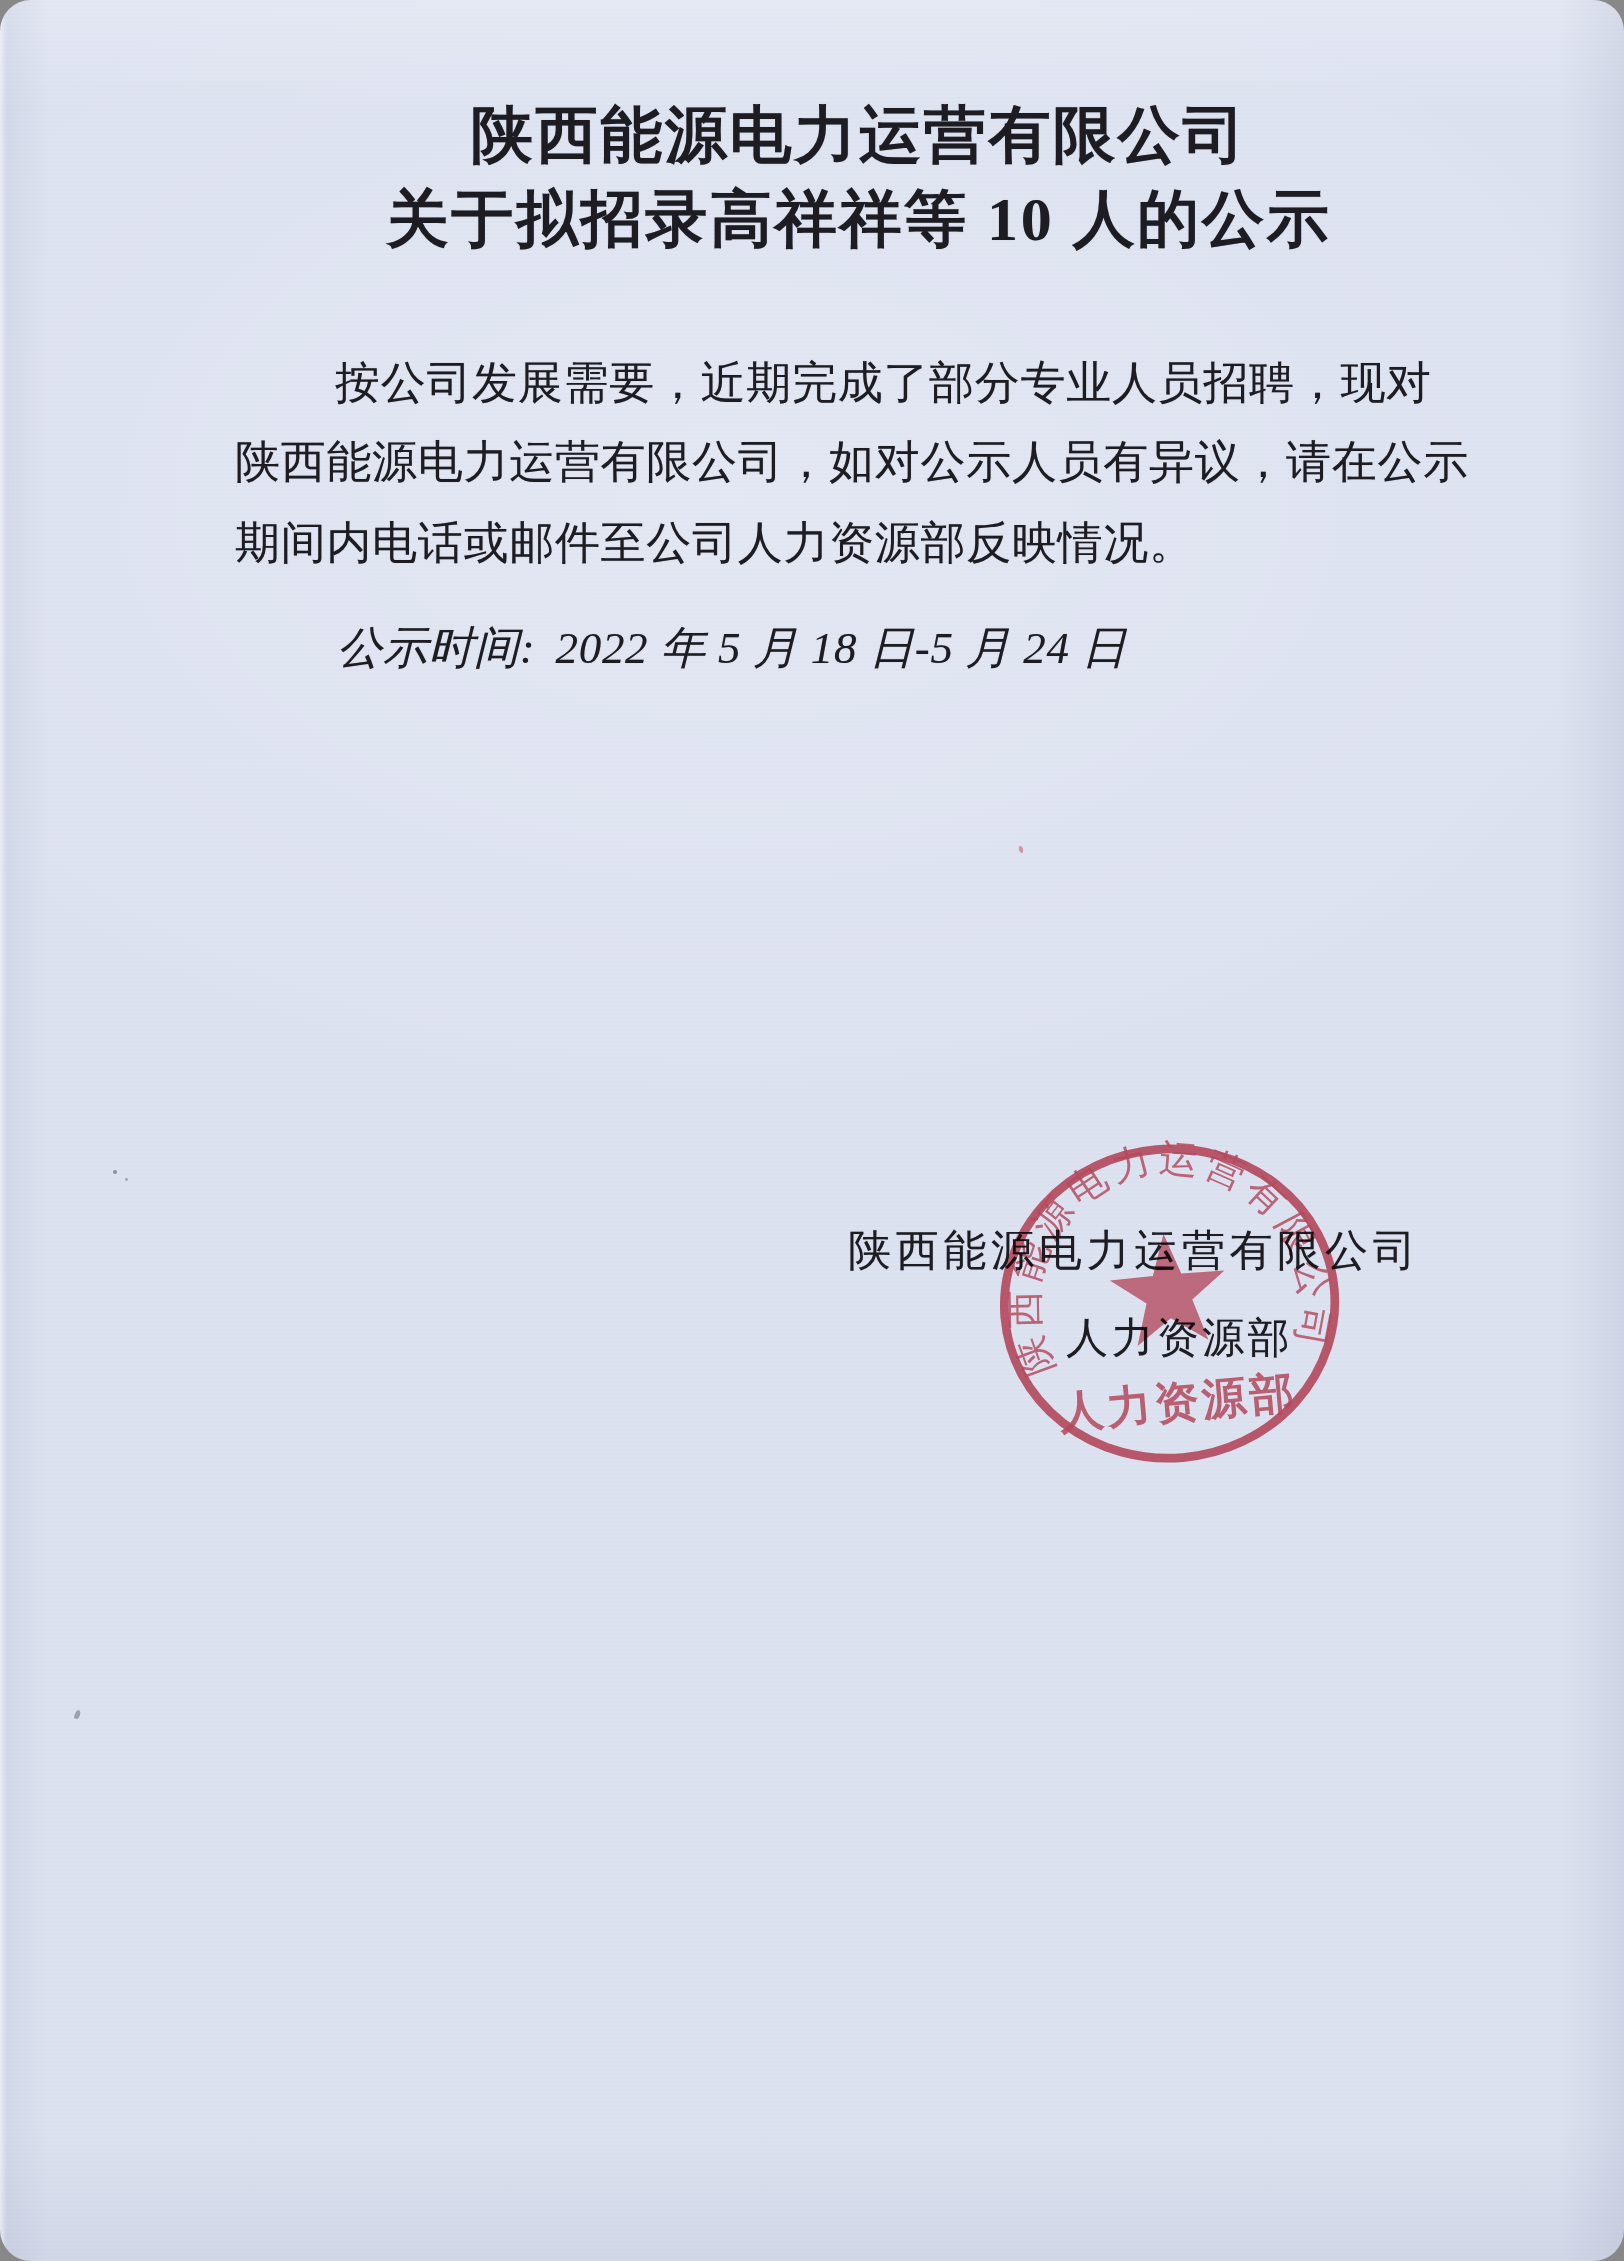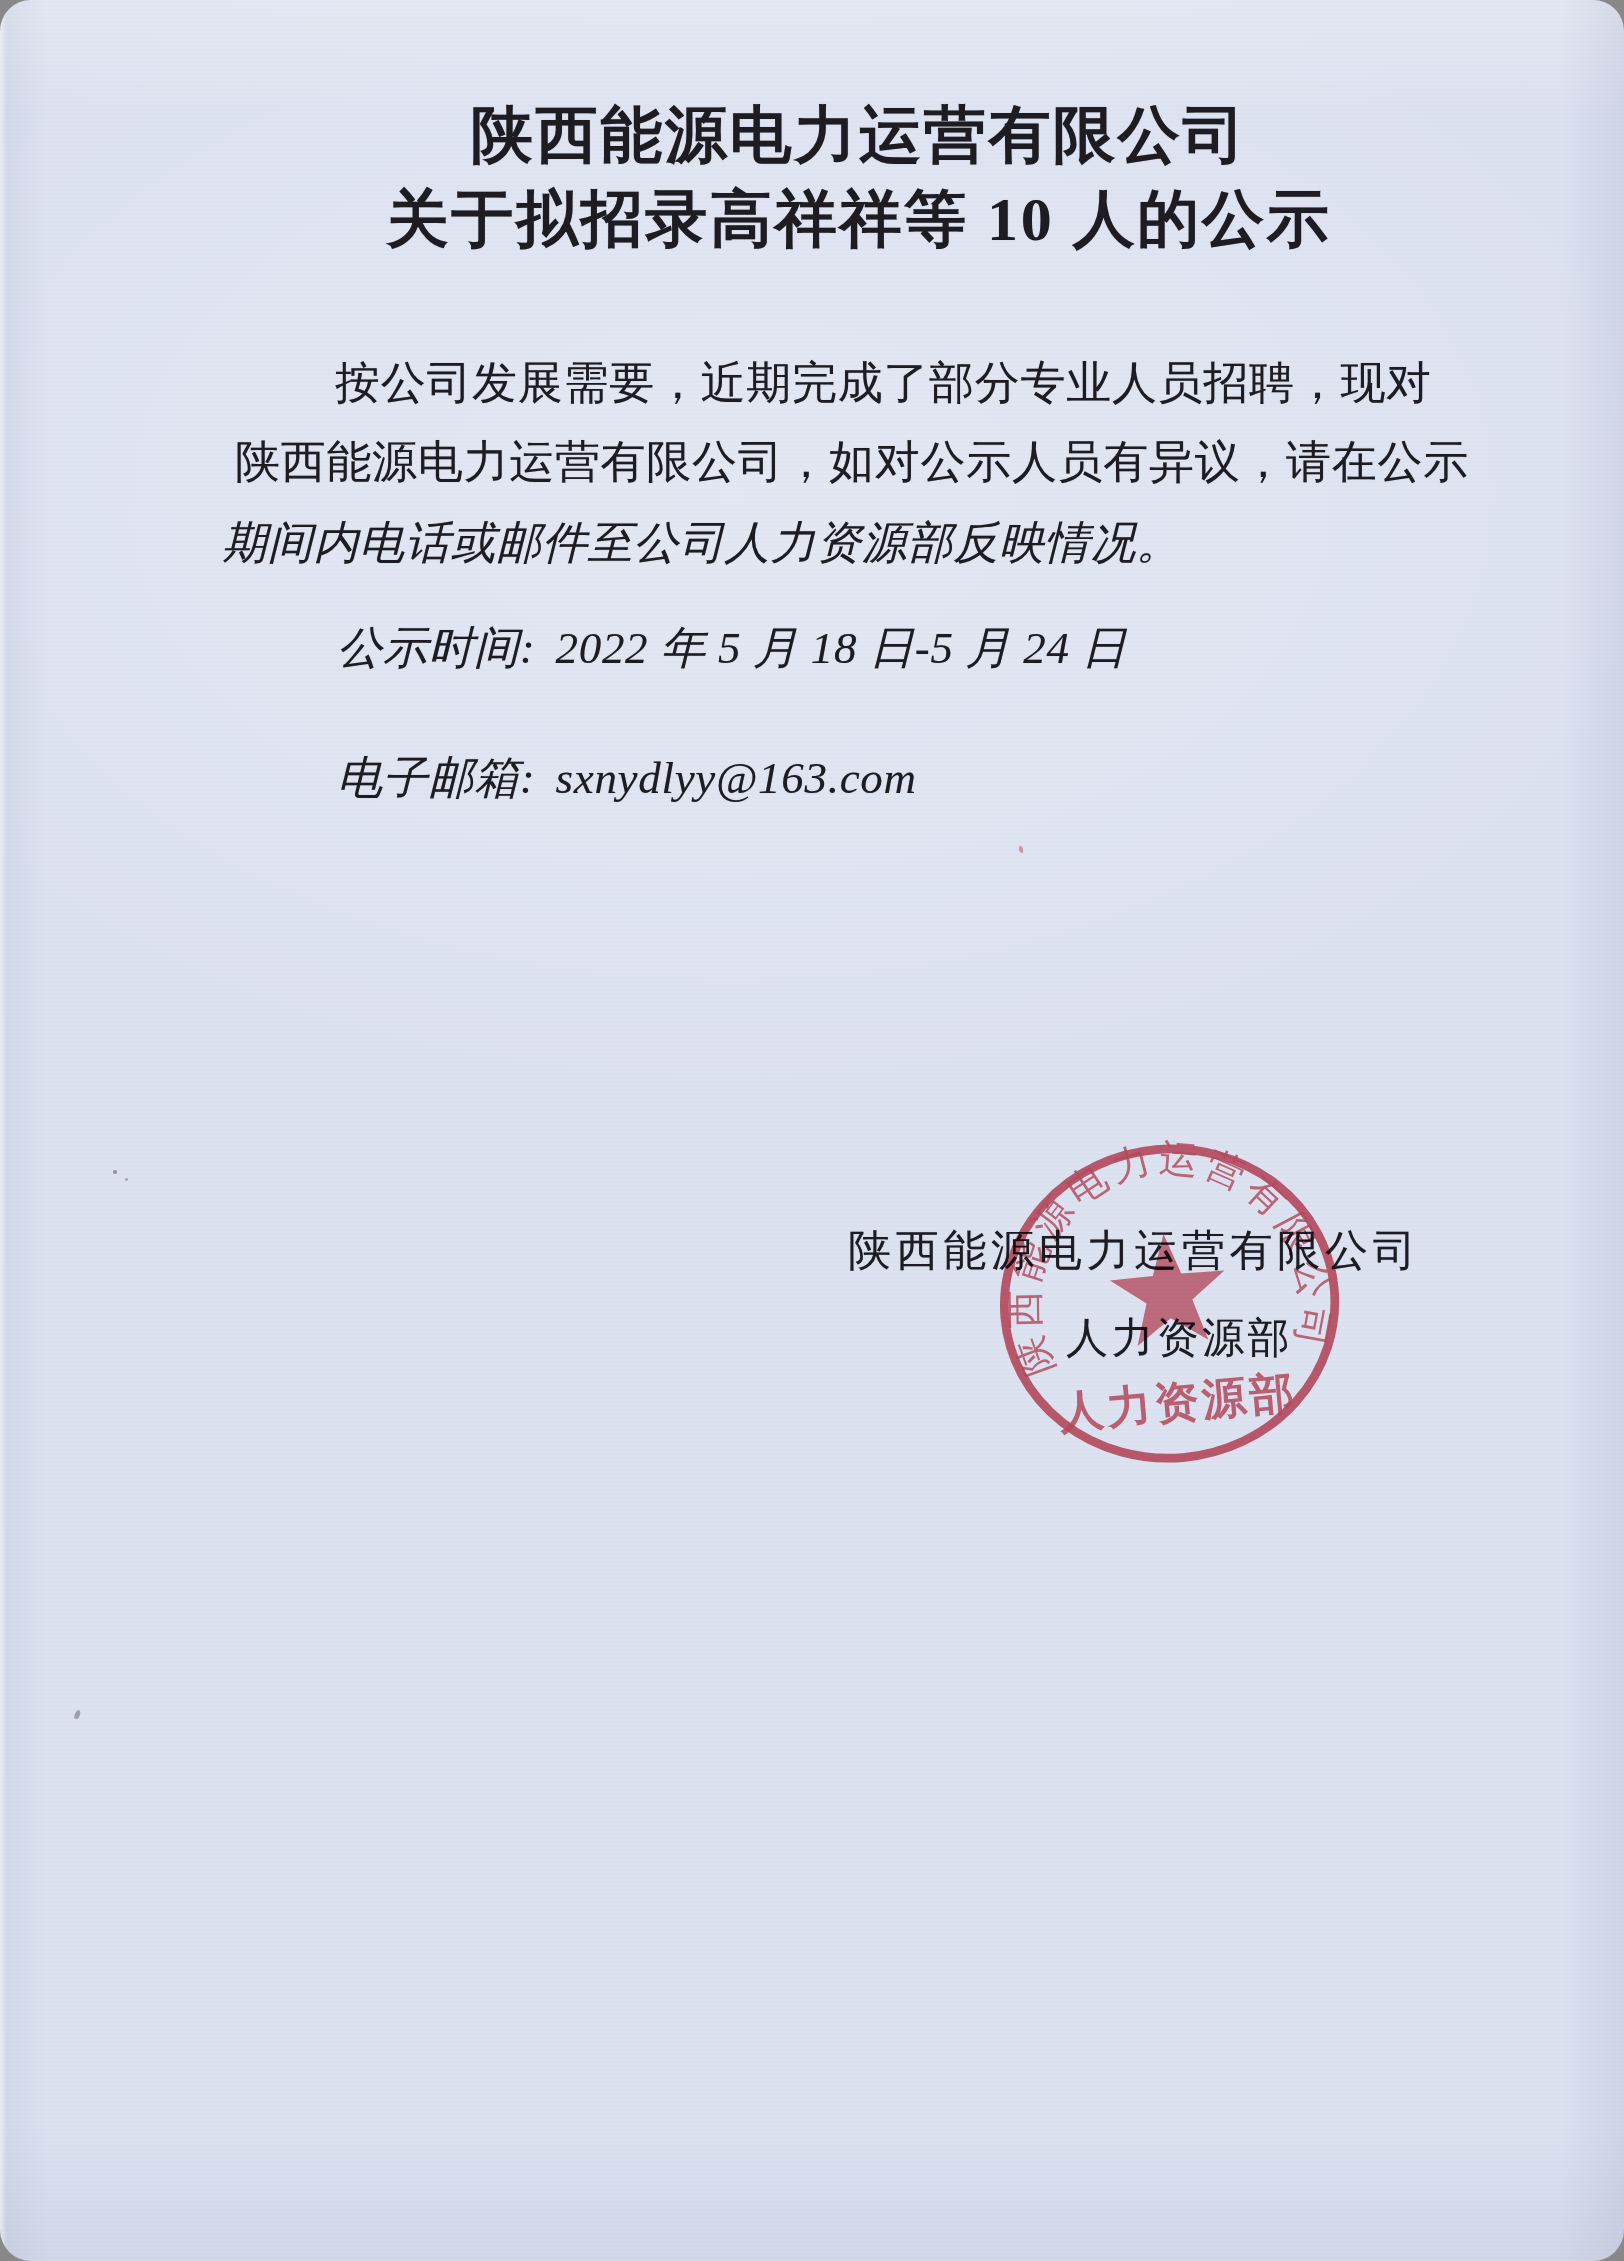--- a/index.html
+++ b/index.html
@@ -22,21 +22,21 @@
   .title-line{
     left:0;width:1624px;text-align:center;
     transform:translateX(47px);
     font-size:62px;font-weight:700;letter-spacing:2.7px;line-height:1.08;
   }
   .t1{top:102px;}
   .t2{top:186px;}
   .body-line{font-size:45px;letter-spacing:0.7px;line-height:1.1;}
   .p1{top:359px;left:335px;}
   .p2{top:438px;left:235px;}
-  .p3{top:519px;left:222px;font-style:italic;}
+  .p3{top:519px;left:235px;}
   .info{left:337px;font-style:italic;}
   .i1{top:624px;}
   .i2{top:691px;}
   .i3{top:754px;}
   .info .val{margin-left:20px;}
   .attach{top:920px;left:337px;}
   .sig{font-size:43px;line-height:1.1;}
   .sig-company{top:1227px;left:848px;letter-spacing:4.7px;}
   .sig-dept{top:1315px;left:1066px;font-size:42px;letter-spacing:3.4px;}
   .sig-date{top:1387px;left:945px;}
@@ -60,23 +60,20 @@
   <div class="txt title-line t1">陕西能源电力运营有限公司</div>
   <div class="txt title-line t2">关于拟招录高祥祥等 10 人的公示</div>
 
   <div class="txt body-line p1">按公司发展需要，近期完成了部分专业人员招聘，现对</div>
   <div class="txt body-line p2">陕西能源电力运营有限公司，如对公示人员有异议，请在公示</div>
   <div class="txt body-line p3">期间内电话或邮件至公司人力资源部反映情况。</div>
 
   <div class="txt body-line info i1">
     <span>公示时间:</span><span class="val">2022 年 5 月 18 日-5 月 24 日</span>
   </div>
-  <div class="txt body-line info i3">
-    <span>电子邮箱:</span><span class="val">sxnydlyy@163.com</span>
-  </div>
 
 
   <div class="txt sig sig-company">陕西能源电力运营有限公司</div>
   <div class="txt sig sig-dept">人力资源部</div>
 
   <svg class="stamp" viewBox="0 0 520 500">
     <defs>
       <path id="seal-arc" d="M 92.3,352 A 196,196 0 1 1 431.7,352" fill="none"></path>
     </defs>
     <ellipse cx="262" cy="254" rx="246" ry="230" fill="none" stroke="var(--stamp,#c9394b)" stroke-width="13" opacity="0.9"></ellipse>

